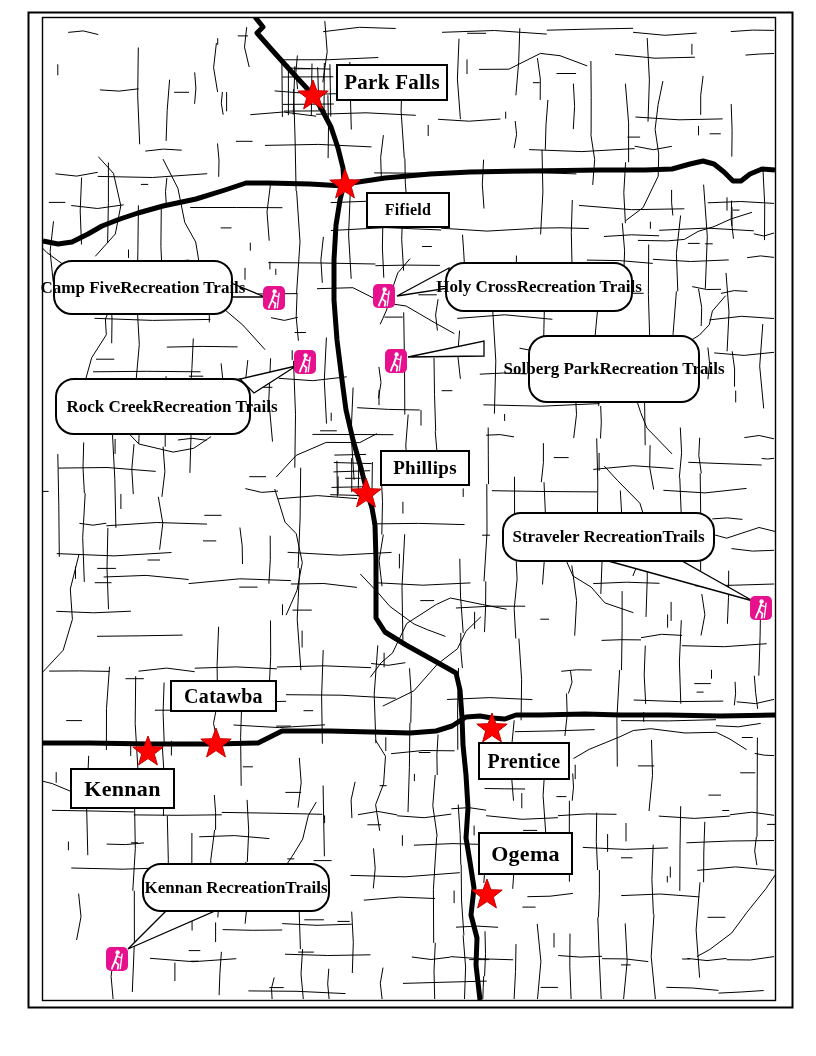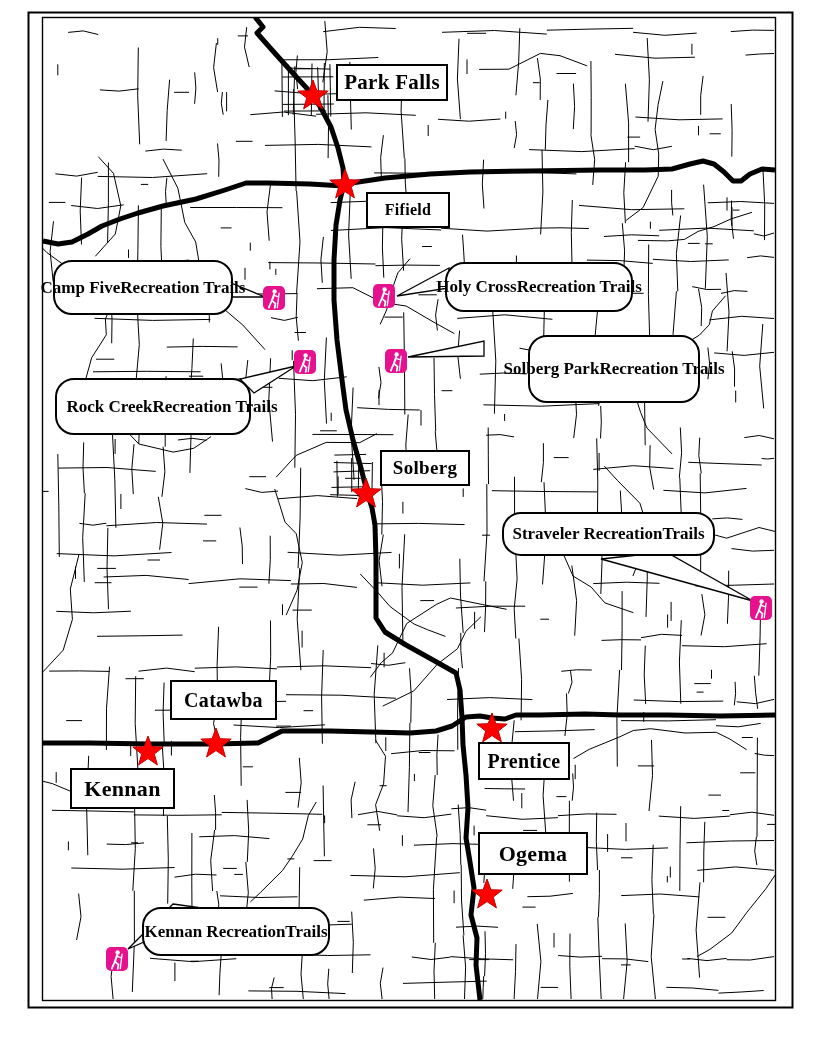--- a/index.html
+++ b/index.html
@@ -651,52 +651,52 @@
       </g>
   </svg>
   <div id="labels">
       <div class="lbl town" style="left: 336px; top: 64px; width: 112px; height: 37px; font-size: 21px;">
         <span>Park Falls</span>
       </div>
       <div class="lbl town" style="left: 366px; top: 192px; width: 84px; height: 36px; font-size: 16px;">
         <span>Fifield</span>
       </div>
       <div class="lbl town" style="left: 380px; top: 450px; width: 90px; height: 36px; font-size: 19px;">
-        <span>Solberg</span>
-      </div>
-      <div class="lbl town" style="left: 170px; top: 680px; width: 107px; height: 40px; font-size: 20px;">
+        <span>Phillips</span>
+      </div>
+      <div class="lbl town" style="left: 170px; top: 680px; width: 107px; height: 32px; font-size: 20px;">
         <span>Catawba</span>
       </div>
       <div class="lbl town" style="left: 478px; top: 742px; width: 92px; height: 38px; font-size: 20px;">
         <span>Prentice</span>
       </div>
       <div class="lbl town" style="left: 70px; top: 768px; width: 105px; height: 41px; font-size: 22px;">
         <span>Kennan</span>
       </div>
-      <div class="lbl town" style="left: 478px; top: 832px; width: 110px; height: 43px; font-size: 22px;">
+      <div class="lbl town" style="left: 478px; top: 832px; width: 95px; height: 43px; font-size: 22px;">
         <span>Ogema</span>
       </div>
       <div class="lbl balloon" style="left: 53px; top: 260px; width: 180px; height: 55px;">
         <span>Camp Five</span>
         <span>Recreation Trails</span>
       </div>
       <div class="lbl balloon" style="left: 445px; top: 262px; width: 188px; height: 50px; align-items: center;">
         <span>Holy Cross</span>
         <span>Recreation Trails</span>
       </div>
       <div class="lbl balloon" style="left: 480px; top: 335px; width: 172px; height: 68px; margin-left: 48px;">
         <span>Solberg Park</span>
         <span>Recreation Trails</span>
       </div>
       <div class="lbl balloon" style="left: 55px; top: 378px; width: 196px; height: 57px; padding-left: 44px;">
         <span>Rock Creek</span>
         <span>Recreation Trails</span>
       </div>
-      <div class="lbl balloon" style="left: 502px; top: 512px; width: 213px; height: 44px;">
+      <div class="lbl balloon" style="left: 502px; top: 512px; width: 213px; height: 50px;">
         <span>Straveler Recreation</span>
         <span>Trails</span>
       </div>
-      <div class="lbl balloon" style="left: 142px; top: 863px; width: 188px; height: 49px; margin-top: 44px;">
+      <div class="lbl balloon" style="left: 142px; top: 863px; width: 188px; height: 49px;">
         <span>Kennan Recreation</span>
         <span>Trails</span>
       </div>
     </div>
 </div>
 
 </body></html>

